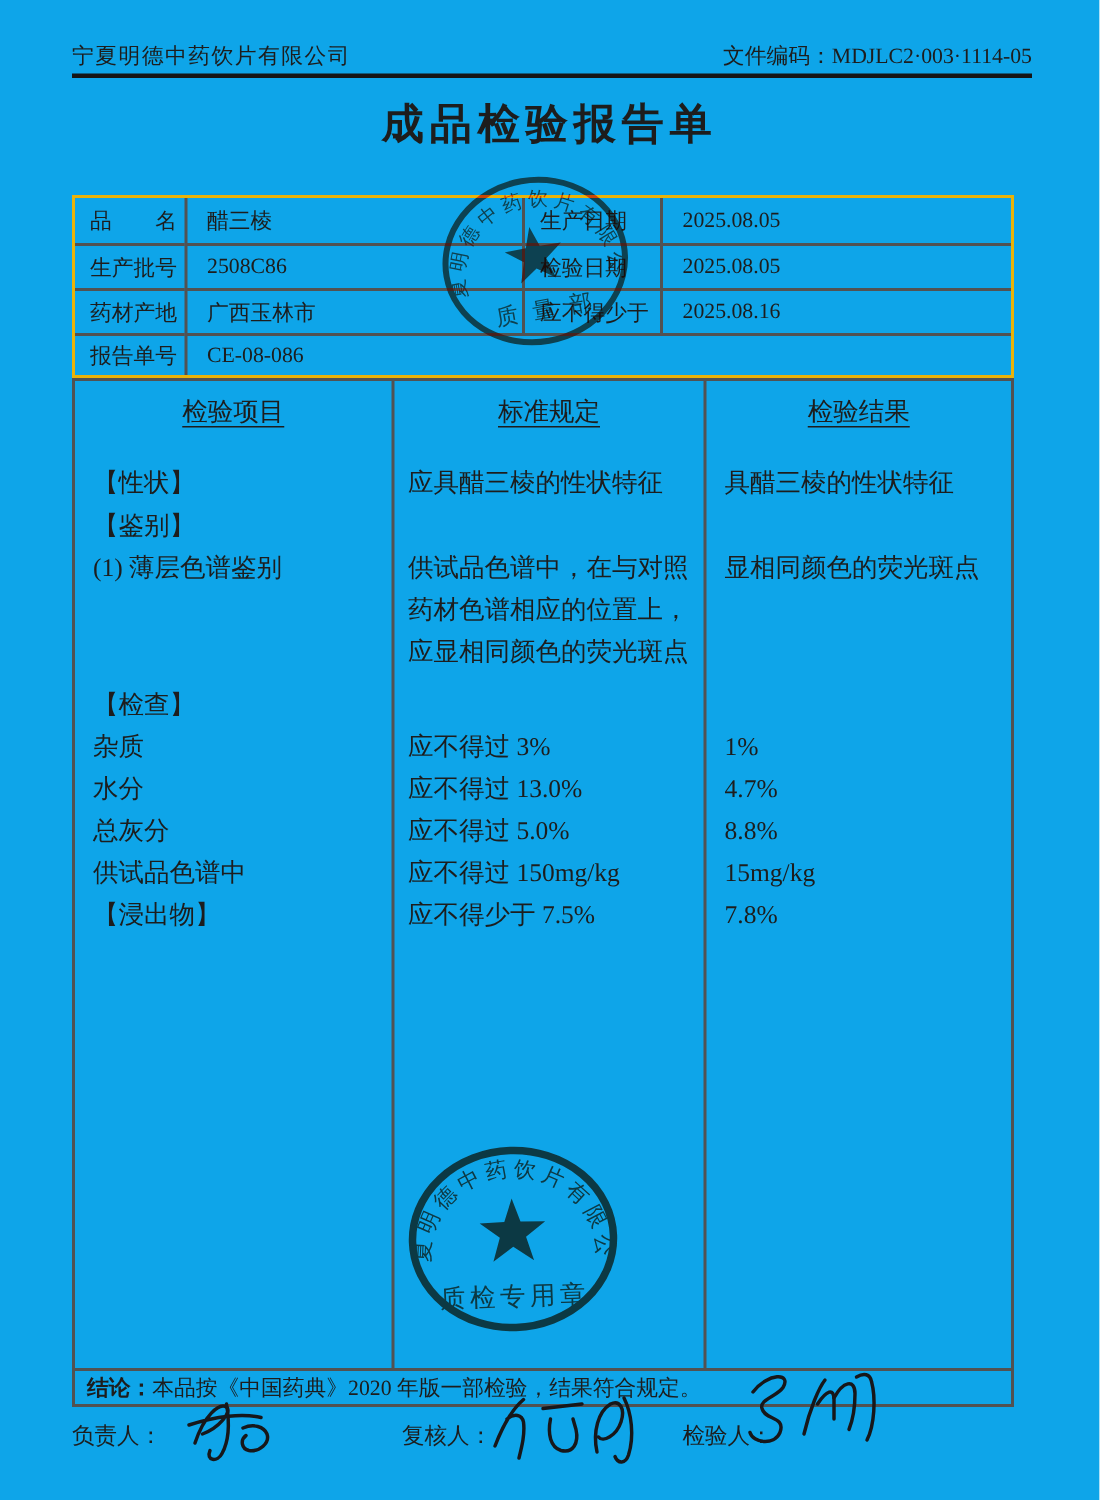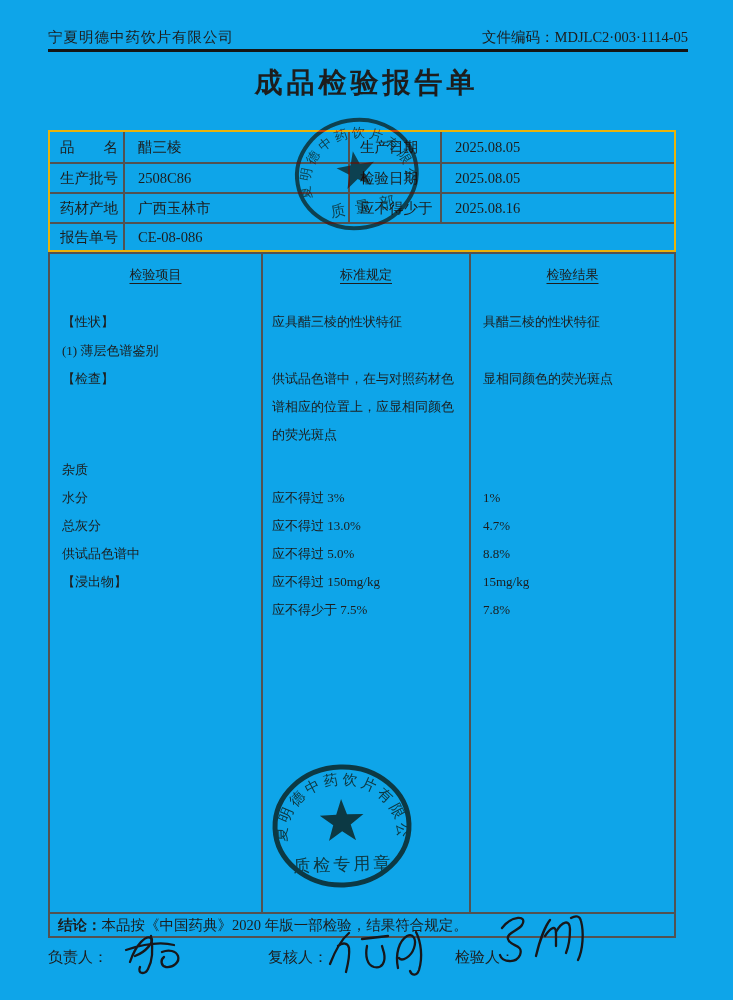--- a/index.html
+++ b/index.html
@@ -19,21 +19,21 @@
         grid-template-columns:73px 225px 92px auto;
         grid-template-rows:30px 30px 30px 28px;font-size:14.5px;}
   .info .cell{display:flex;align-items:center;box-sizing:border-box;padding-left:10px;}
   .info .bl{border-left:2px solid #525252;}
   .info .bt{border-top:2px solid #525252;}
   .info .val{padding-left:13px;}
   .info .span3{grid-column:2/5;}
 
   
   .main{position:absolute;left:48px;top:252px;width:628px;height:660px;box-sizing:border-box;
-        border:2px solid #525252;border-bottom:none;display:flex;font-size:13px;}
+        border:2px solid #525252;border-bottom:none;display:flex;font-size:17px;}
   .mcol{height:100%;display:flex;flex-direction:column;box-sizing:border-box;}
   .mcol1{width:211px;}
   .mcol2{width:208px;border-left:2px solid #525252;}
   .mcol3{flex:1;border-left:2px solid #525252;}
   .mcol>div{box-sizing:border-box;line-height:28px;padding-left:12px;flex:0 0 auto;}
   .mcol2>div{padding-left:9px;padding-right:4px;}
   .mcol>div:nth-child(1){height:54px;padding:12px 0 0 0;text-align:center;line-height:18px;}
   .mcol>div:nth-child(1) span{text-decoration:underline;text-underline-offset:4px;text-decoration-thickness:1px;}
   .mcol>div:nth-child(2){height:28px;}
   .mcol>div:nth-child(3){height:29px;line-height:29px;}
@@ -92,20 +92,21 @@
     <div class="cell bt bl val">2025.08.16</div>
 
     <div class="cell bt">报告单号</div>
     <div class="cell bt bl val span3">CE-08-086</div>
   </div>
 
   <div class="main">
     <div class="mcol mcol1">
       <div><span>检验项目</span></div>
       <div>【性状】</div>
+      <div>【鉴别】</div>
       <div>(1) 薄层色谱鉴别</div>
       <div>【检查】</div>
       <div>杂质</div>
       <div>水分</div>
       <div>总灰分</div>
       <div>供试品色谱中</div>
       <div>【浸出物】</div>
       <div></div>
     </div>
     <div class="mcol mcol2">

